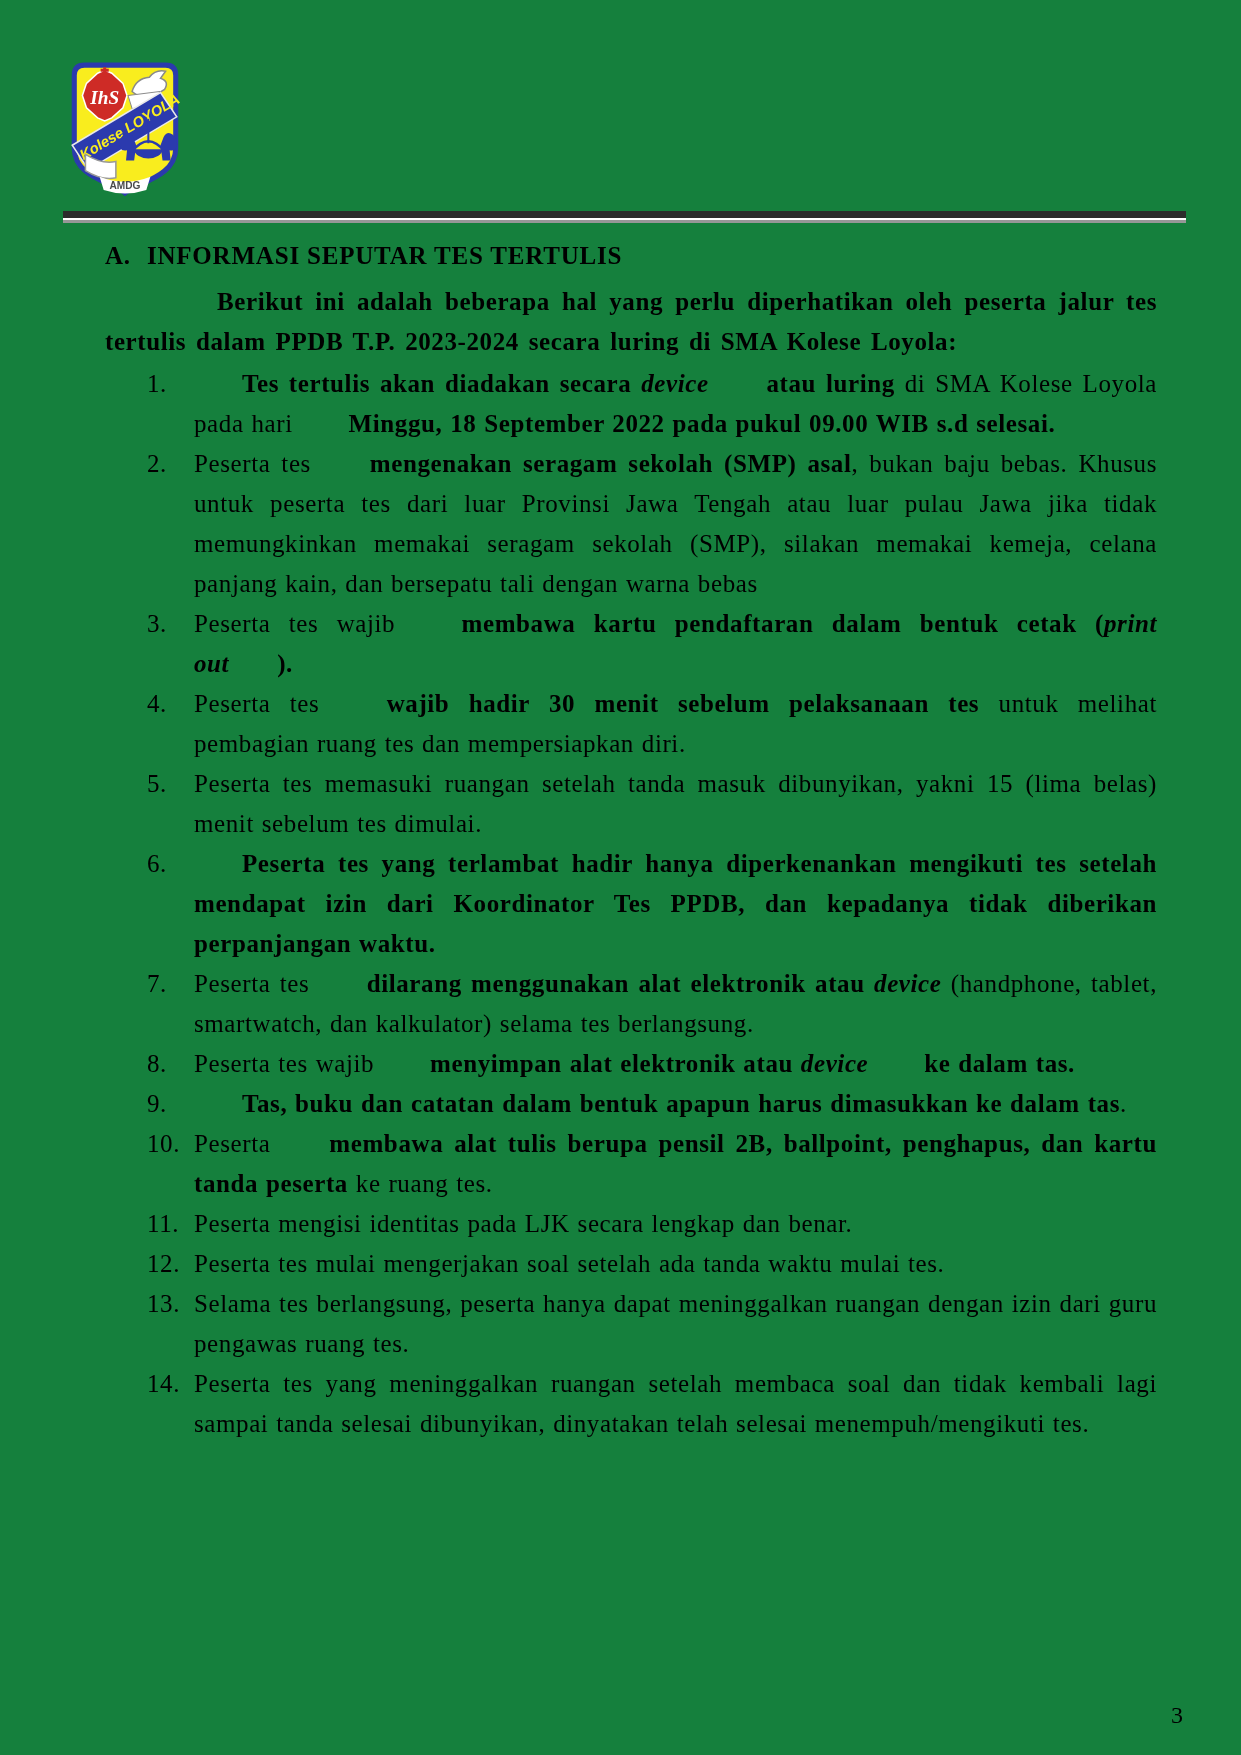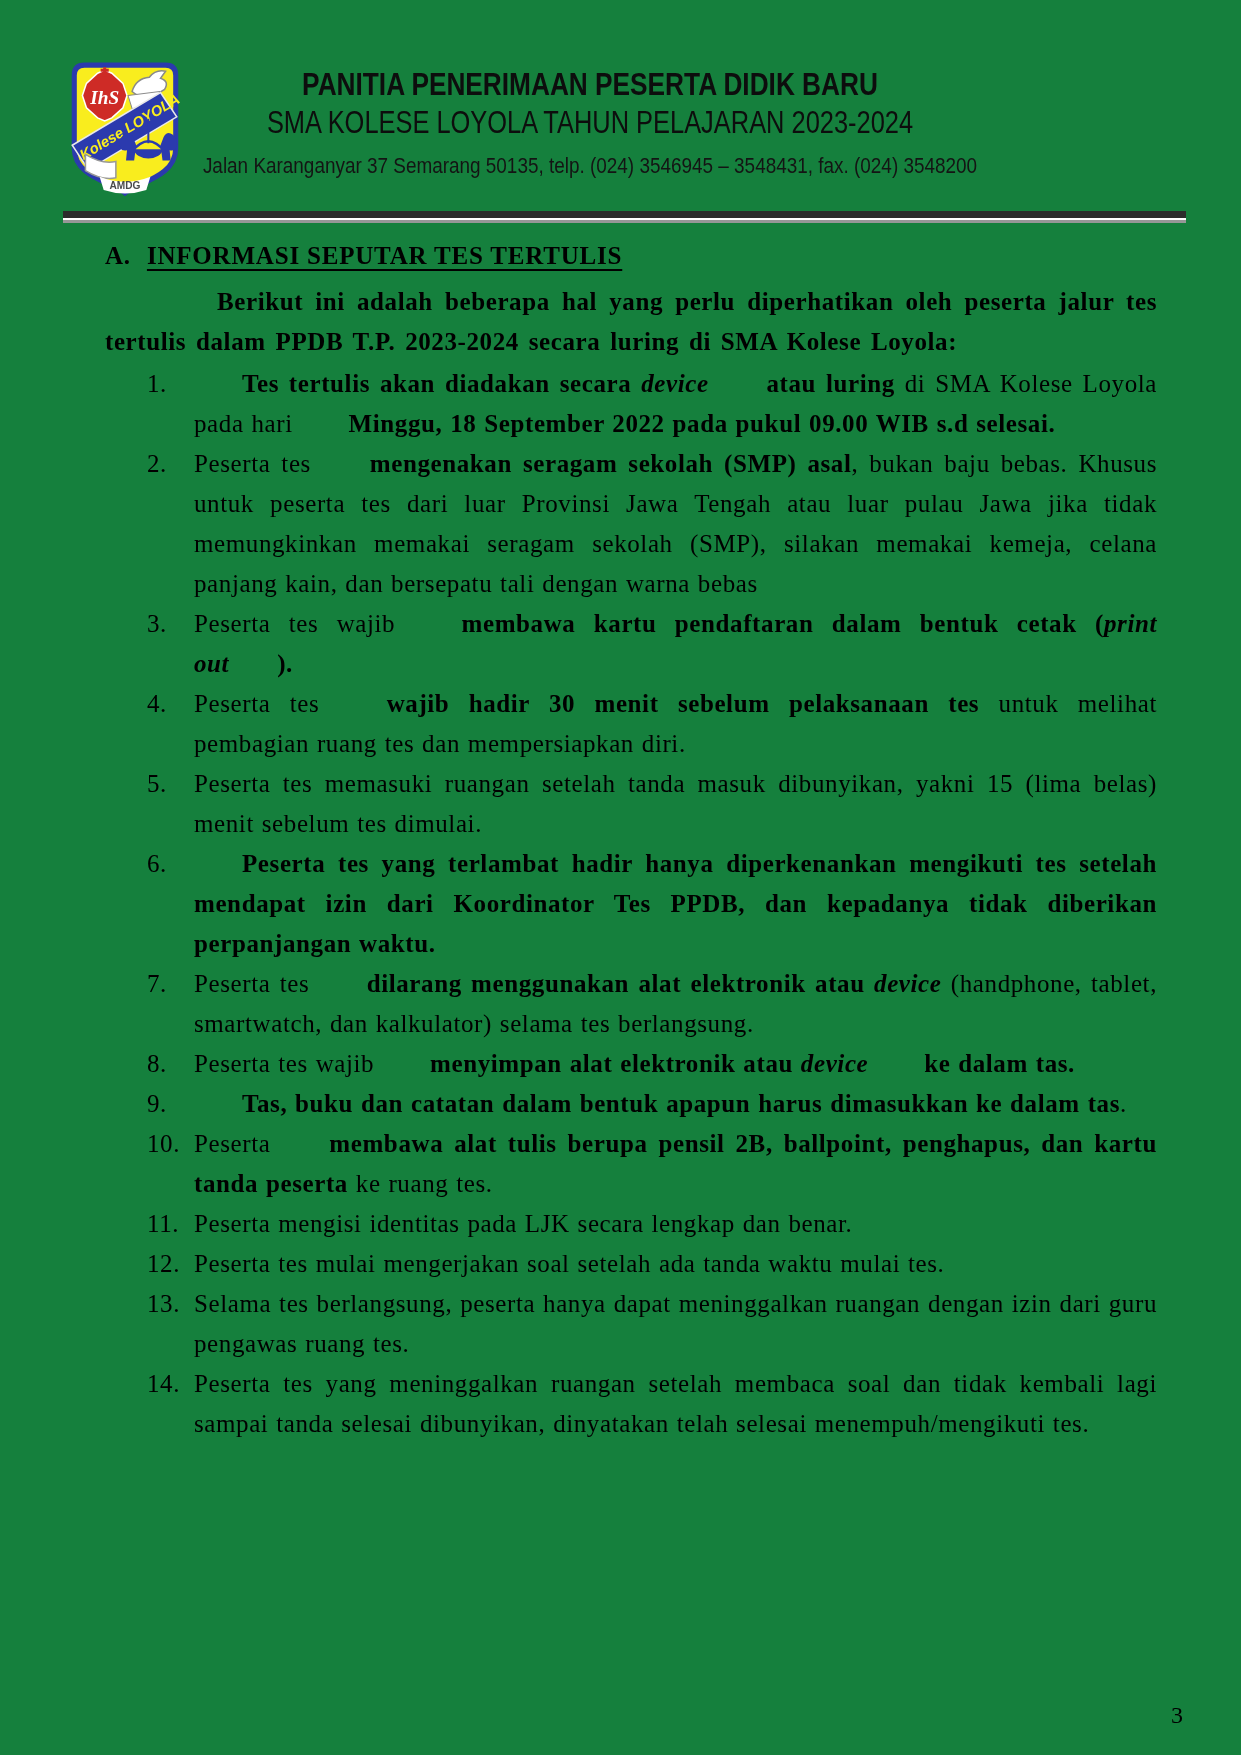--- a/index.html
+++ b/index.html
@@ -30,21 +30,21 @@
   }
 
   
   .doc-body {
     position:absolute; top:236px; left:105px; width:1052px;
     font-size:25px; line-height:40px; letter-spacing:.6px;
   }
   .section-heading { font-weight:bold; margin-bottom:6px; letter-spacing:.8px; }
   .section-heading .label { margin-right:16px; }
   .section-heading .title {
-    text-decoration:underline; text-decoration-thickness:2px; text-underline-offset:5px;
+    text-decoration-thickness:2px; text-underline-offset:5px;
   }
   .intro {
     font-weight:bold; text-align:justify; text-indent:112px; word-spacing:3px;
     margin-bottom:2px;
   }
   .list { padding-left:42px; }
   .item { display:flex; }
   .item .num { flex:0 0 47px; }
   .item .item-text { flex:1; text-align:justify; word-spacing:1px; }
   .seg-b  { font-weight:bold;margin-left:48px; }
@@ -91,25 +91,20 @@
 
         <path d="M22 95 q16 10 30 7 l0 16 q-14 3 -30 -7 Z" fill="#ffffff" stroke="#999999" stroke-width="1.5"></path>
 
         <g>
           <path d="M36 117 q25 10 50 0 l-4 13 q-21 7 -42 0 Z" fill="#ffffff"></path>
           <text x="61" y="129" text-anchor="middle" font-size="10" font-weight="bold" fill="#4a4a4a" font-family="&quot;Liberation Sans&quot;,sans-serif">AMDG</text>
         </g>
       </svg>
     </div>
 
-    <div class="header-text">
-      <div class="header-title">PANITIA PENERIMAAN PESERTA DIDIK BARU</div>
-      <div class="header-subtitle">SMA KOLESE LOYOLA TAHUN PELAJARAN 2023-2024</div>
-      <div class="header-address">Jalan Karanganyar 37 Semarang 50135, telp. (024) 3546945 – 3548431, fax. (024) 3548200</div>
-    </div>
 
     <div class="header-rule"></div>
   </div>
 
   <div class="doc-body">
 
     <div class="section-heading">
       <span class="label">A.</span><span class="title">INFORMASI SEPUTAR TES TERTULIS</span>
     </div>
 

